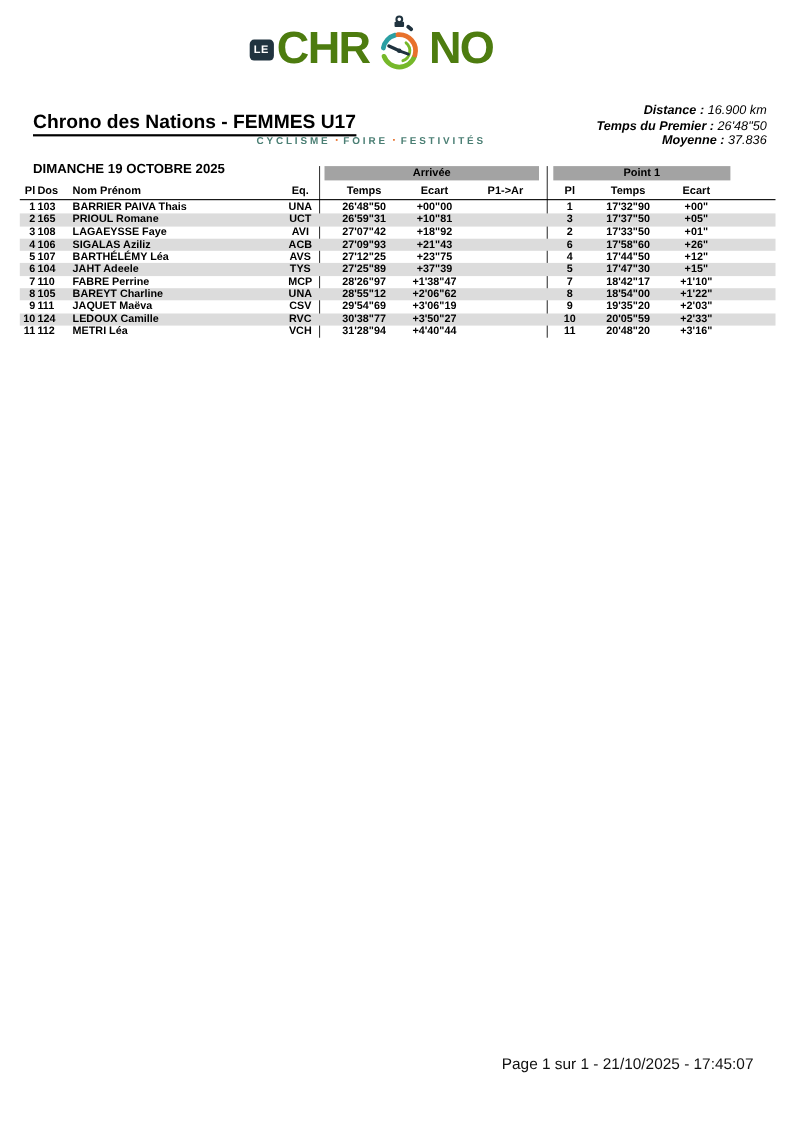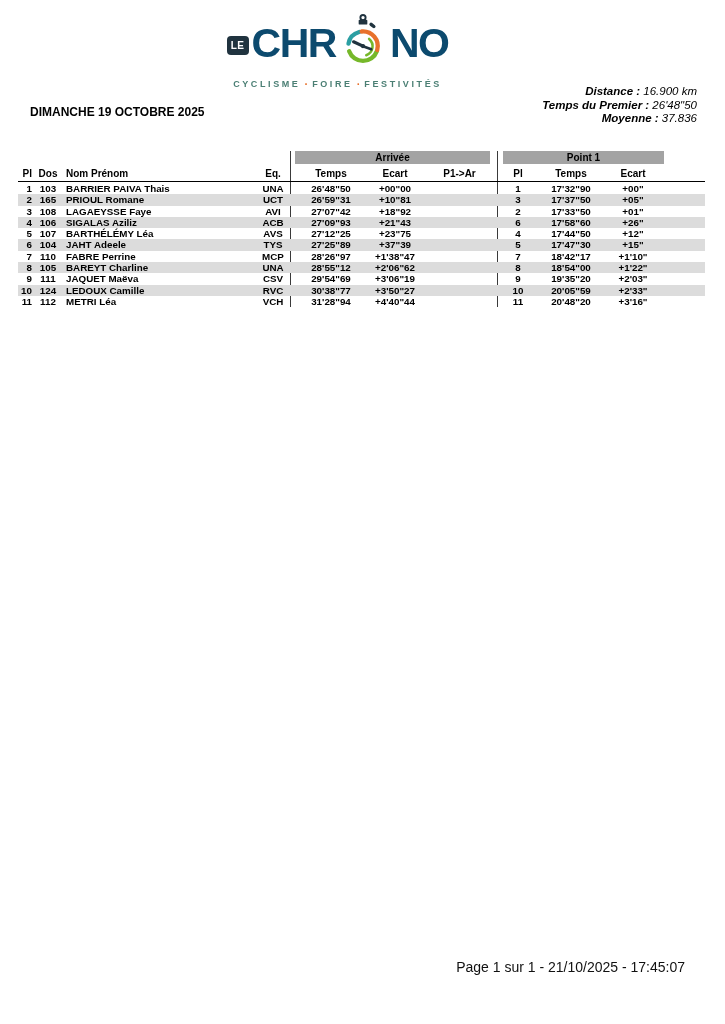--- a/index.html
+++ b/index.html
@@ -1,55 +1,55 @@
 <!DOCTYPE html>
 <html><head>
 <meta charset="utf-8">
 <style>
   * { margin:0; padding:0; box-sizing:border-box; }
   html,body { width:725px; height:1024px; background:#fff; font-family:"Liberation Sans", sans-serif; color:#000; }
   .page { position:relative; width:725px; height:1024px; background:#ffffff; overflow:hidden; }
 
   
-  .logo { position:absolute; top:12px; left:0; width:675px; display:flex; flex-direction:column; align-items:center; }
+  .logo { position:absolute; top:12px; left:0; width:675px; display:flex; flex-direction:column; align-items:center;gap:44px; }
   .logo-row { display:flex; align-items:center; }
   .logo-le { background:#20333f; color:#fff; font-weight:bold; font-size:10px; letter-spacing:.5px;
              width:22px; height:19px; border-radius:4px; display:flex; align-items:center; justify-content:center;
              margin-right:3px; transform:translateY(2px); }
-  .logo-word { font-weight:bold; font-size:41px; letter-spacing:-1.5px; color:#0c4a6e; line-height:1; }
+  .logo-word { font-weight:bold; font-size:41px; letter-spacing:-1.5px; color:#4d7c0f; line-height:1; }
   .logo-watch { width:52px; height:62px; margin:0 1px; transform:translateY(-2px); }
   .logo-tagline { margin-top:4px; font-size:9px; font-weight:bold; letter-spacing:2.6px; color:#4b7f74; display:flex; align-items:center; }
   .logo-dot { color:#e8712c; font-size:11px; padding:0 4px; letter-spacing:0; }
 
   
   .title-block { position:absolute; left:30px; top:100px; }
   .doc-title { display:inline-block; font-size:17.5px; font-weight:bold; border-bottom:2px solid #000; padding-bottom:1px; }
-  .doc-date { font-size:12px; font-weight:bold; margin-top:5px; }
-  .info-block { position:absolute; right:28px; top:85px; text-align:right; font-size:11.5px; line-height:13.5px; font-style:italic; }
+  .doc-date { font-size:12px; font-weight:bold; margin-top:22px; }
+  .info-block { position:absolute; right:28px; top:95px; text-align:right; font-size:11.5px; line-height:13.5px; font-style:italic; }
   .info-line .lbl { font-weight:bold; }
   .info-line .val { font-weight:normal; }
 
   
   .rtable { position:absolute; left:18px; top:151px; width:687px; }
   .band { position:absolute; top:0; height:13px; background:#a3a3a3; display:flex; align-items:center; justify-content:center;
           font-size:10px; font-weight:bold; }
   .band-arrivee { left:277px; width:195px; }
   .band-point1 { left:485px; width:161px; }
   .vline { position:absolute; top:0; width:1px; height:156px; background:#3a3a3a; }
   .vline1 { left:272px; } .vline2 { left:479px; }
   .grid { display:grid; grid-template-columns:16px 28px 192px 38px 78px 50px 79px 38px 68px 56px; }
   .thead-row { position:absolute; top:13px; left:0; width:687px; height:17px; align-items:end; }
   .thead-row .c { font-size:10px; font-weight:bold; padding-bottom:2px; }
   .hline { position:absolute; top:30px; left:0; width:687px; height:0; border-top:1.6px solid #000; }
   .tbody { position:absolute; top:32px; left:0; width:687px; }
   .trow { width:687px; height:11.3px; align-items:center; }
   .trow.stripe { background:#dcdcdc; }
   .trow .c { font-size:9.8px; font-weight:bold; line-height:11.3px; white-space:nowrap; }
   .col-pl { text-align:right; padding-right:2px; }
-  .col-dos { text-align:center; }
+  .col-dos { }
   .col-nom { text-align:left; padding-left:4px; }
   .col-eq, .col-a_temps, .col-a_ecart, .col-p1ar, .col-p_pl, .col-p_temps, .col-p_ecart { text-align:center; }
 
   
   .footer { position:absolute; top:959px; right:40px; font-size:14px; color:#111; }
 </style>
 </head>
 <body>
 
 <div class="page">
@@ -75,20 +75,21 @@
     <div class="logo-tagline">
       <span>CYCLISME</span>
       <span class="logo-dot">·</span>
       <span>FOIRE</span>
       <span class="logo-dot">·</span>
       <span>FESTIVITÉS</span>
     </div>
   </div>
 
   <div class="title-block">
+    <div class="doc-title">Chrono des Nations - FEMMES U17</div>
     <div class="doc-date">DIMANCHE 19 OCTOBRE 2025</div>
   </div>
 
   <div class="info-block">
     <div class="info-line">
       <span class="lbl">Distance :</span>
       <span class="val">16.900 km</span>
     </div>
     <div class="info-line">
       <span class="lbl">Temps du Premier :</span>

